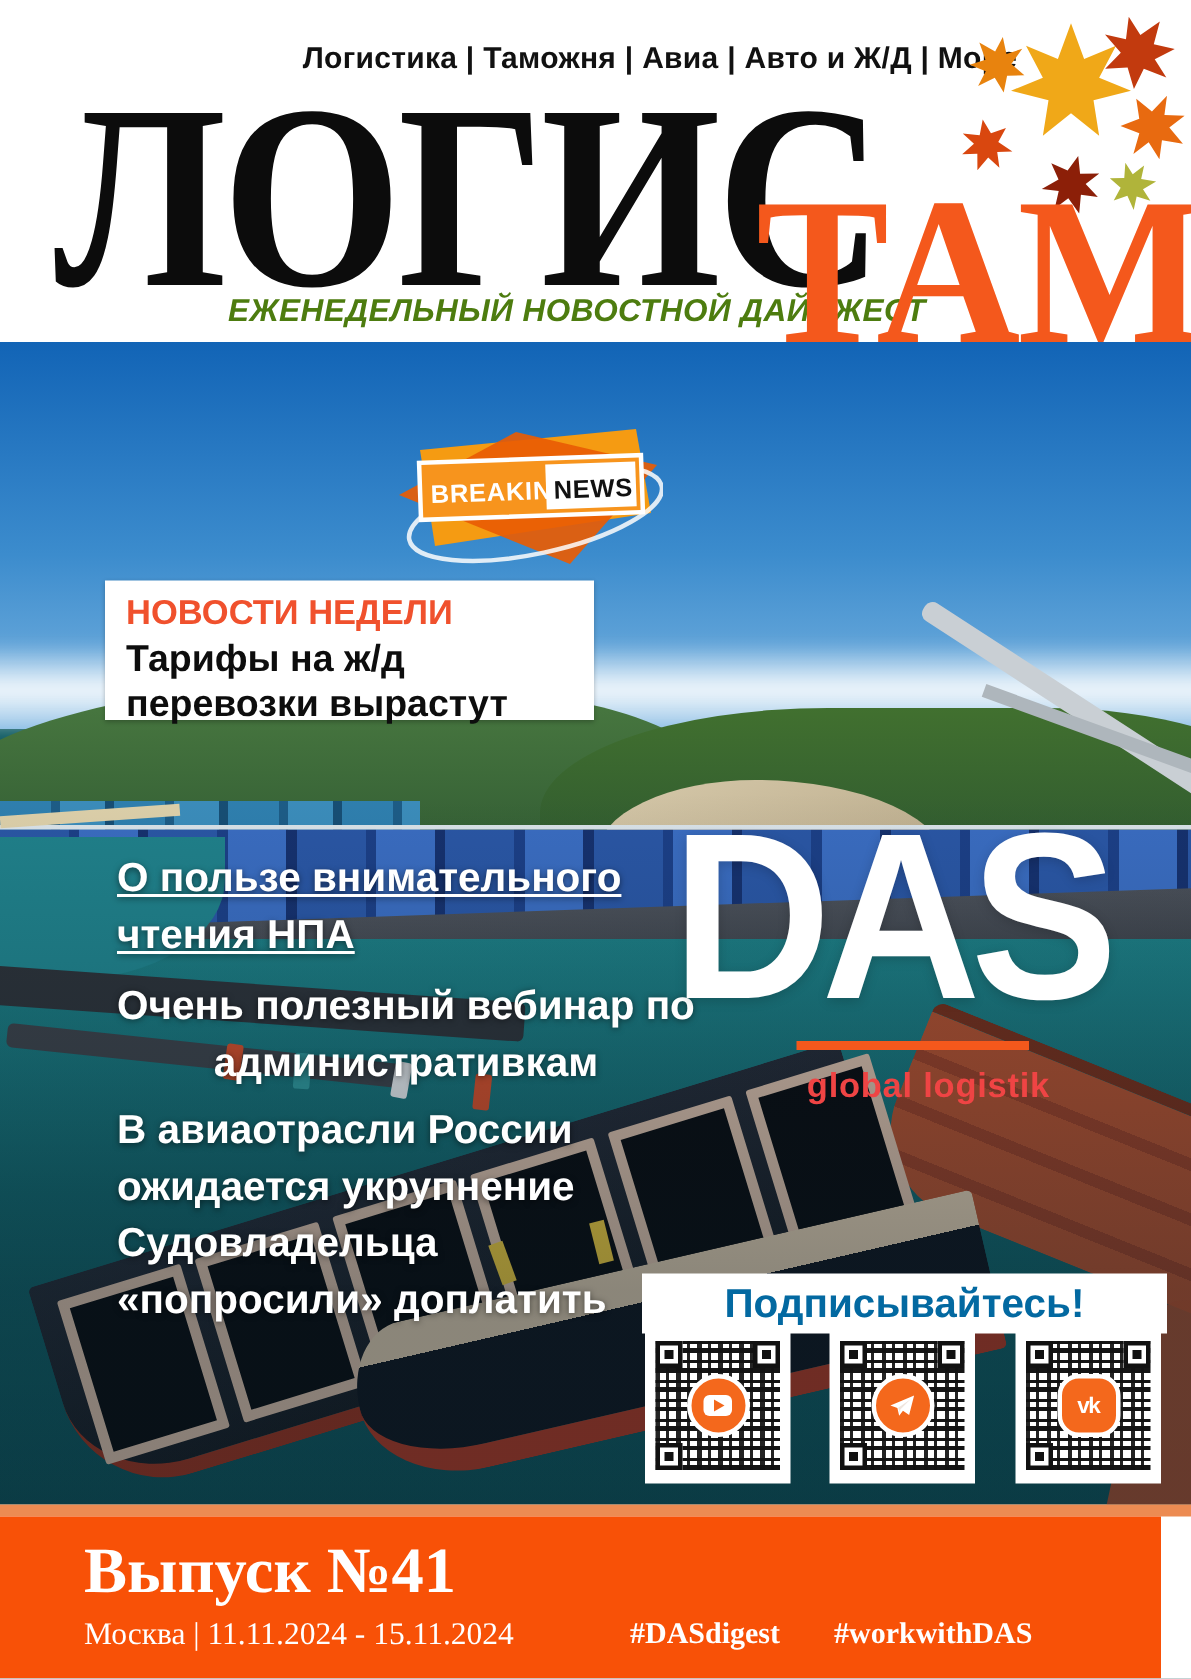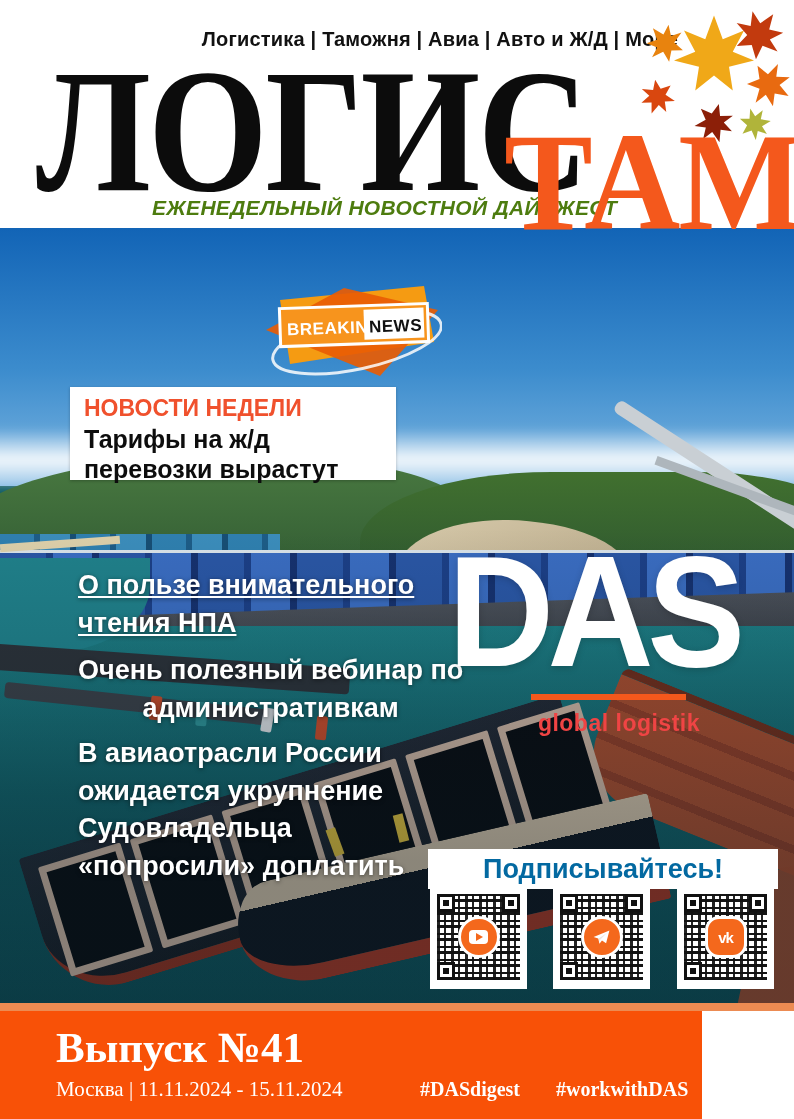--- a/index.html
+++ b/index.html
@@ -93,21 +93,21 @@
   .finder.tl{left:0;top:0;} .finder.tr{right:0;top:0;} .finder.bl{left:0;bottom:0;}
   .qr-icon{position:absolute;left:50%;top:50%;transform:translate(-50%,-50%);width:36px;height:36px;
        background:#F4681C;border:3px solid #fff;border-radius:50%;display:flex;align-items:center;justify-content:center;box-sizing:content-box;}
   .qr-icon.vk{border-radius:34%;}
   .yt-rect{width:19px;height:14px;background:#fff;border-radius:4px;display:flex;align-items:center;justify-content:center;}
   .yt-tri{width:0;height:0;border-left:7px solid #F4681C;border-top:4px solid transparent;border-bottom:4px solid transparent;margin-left:2px;}
   .vk-label{color:#fff;font-weight:bold;font-size:15px;letter-spacing:-1px;}
 
   
   .footer-strip{position:absolute;left:0;top:1003px;width:794px;height:8px;background:#EC8B52;}
-  .footer{position:absolute;left:0;top:1011px;width:702px;height:108px;background:#F85107;color:#fff;
+  .footer{position:absolute;left:0;top:1011px;width:774px;height:108px;background:#F85107;color:#fff;
        font-family:"Liberation Serif",serif;}
   .footer .issue{position:absolute;left:56px;top:12px;font-size:43px;font-weight:bold;}
   .footer .dates{position:absolute;left:56px;top:66px;font-size:21px;font-weight:normal;}
   .footer .tags{position:absolute;left:420px;top:67px;display:flex;gap:36px;font-size:20px;font-weight:bold;}
 </style>
 </head>
 <body>
 
 <div class="page">
 

